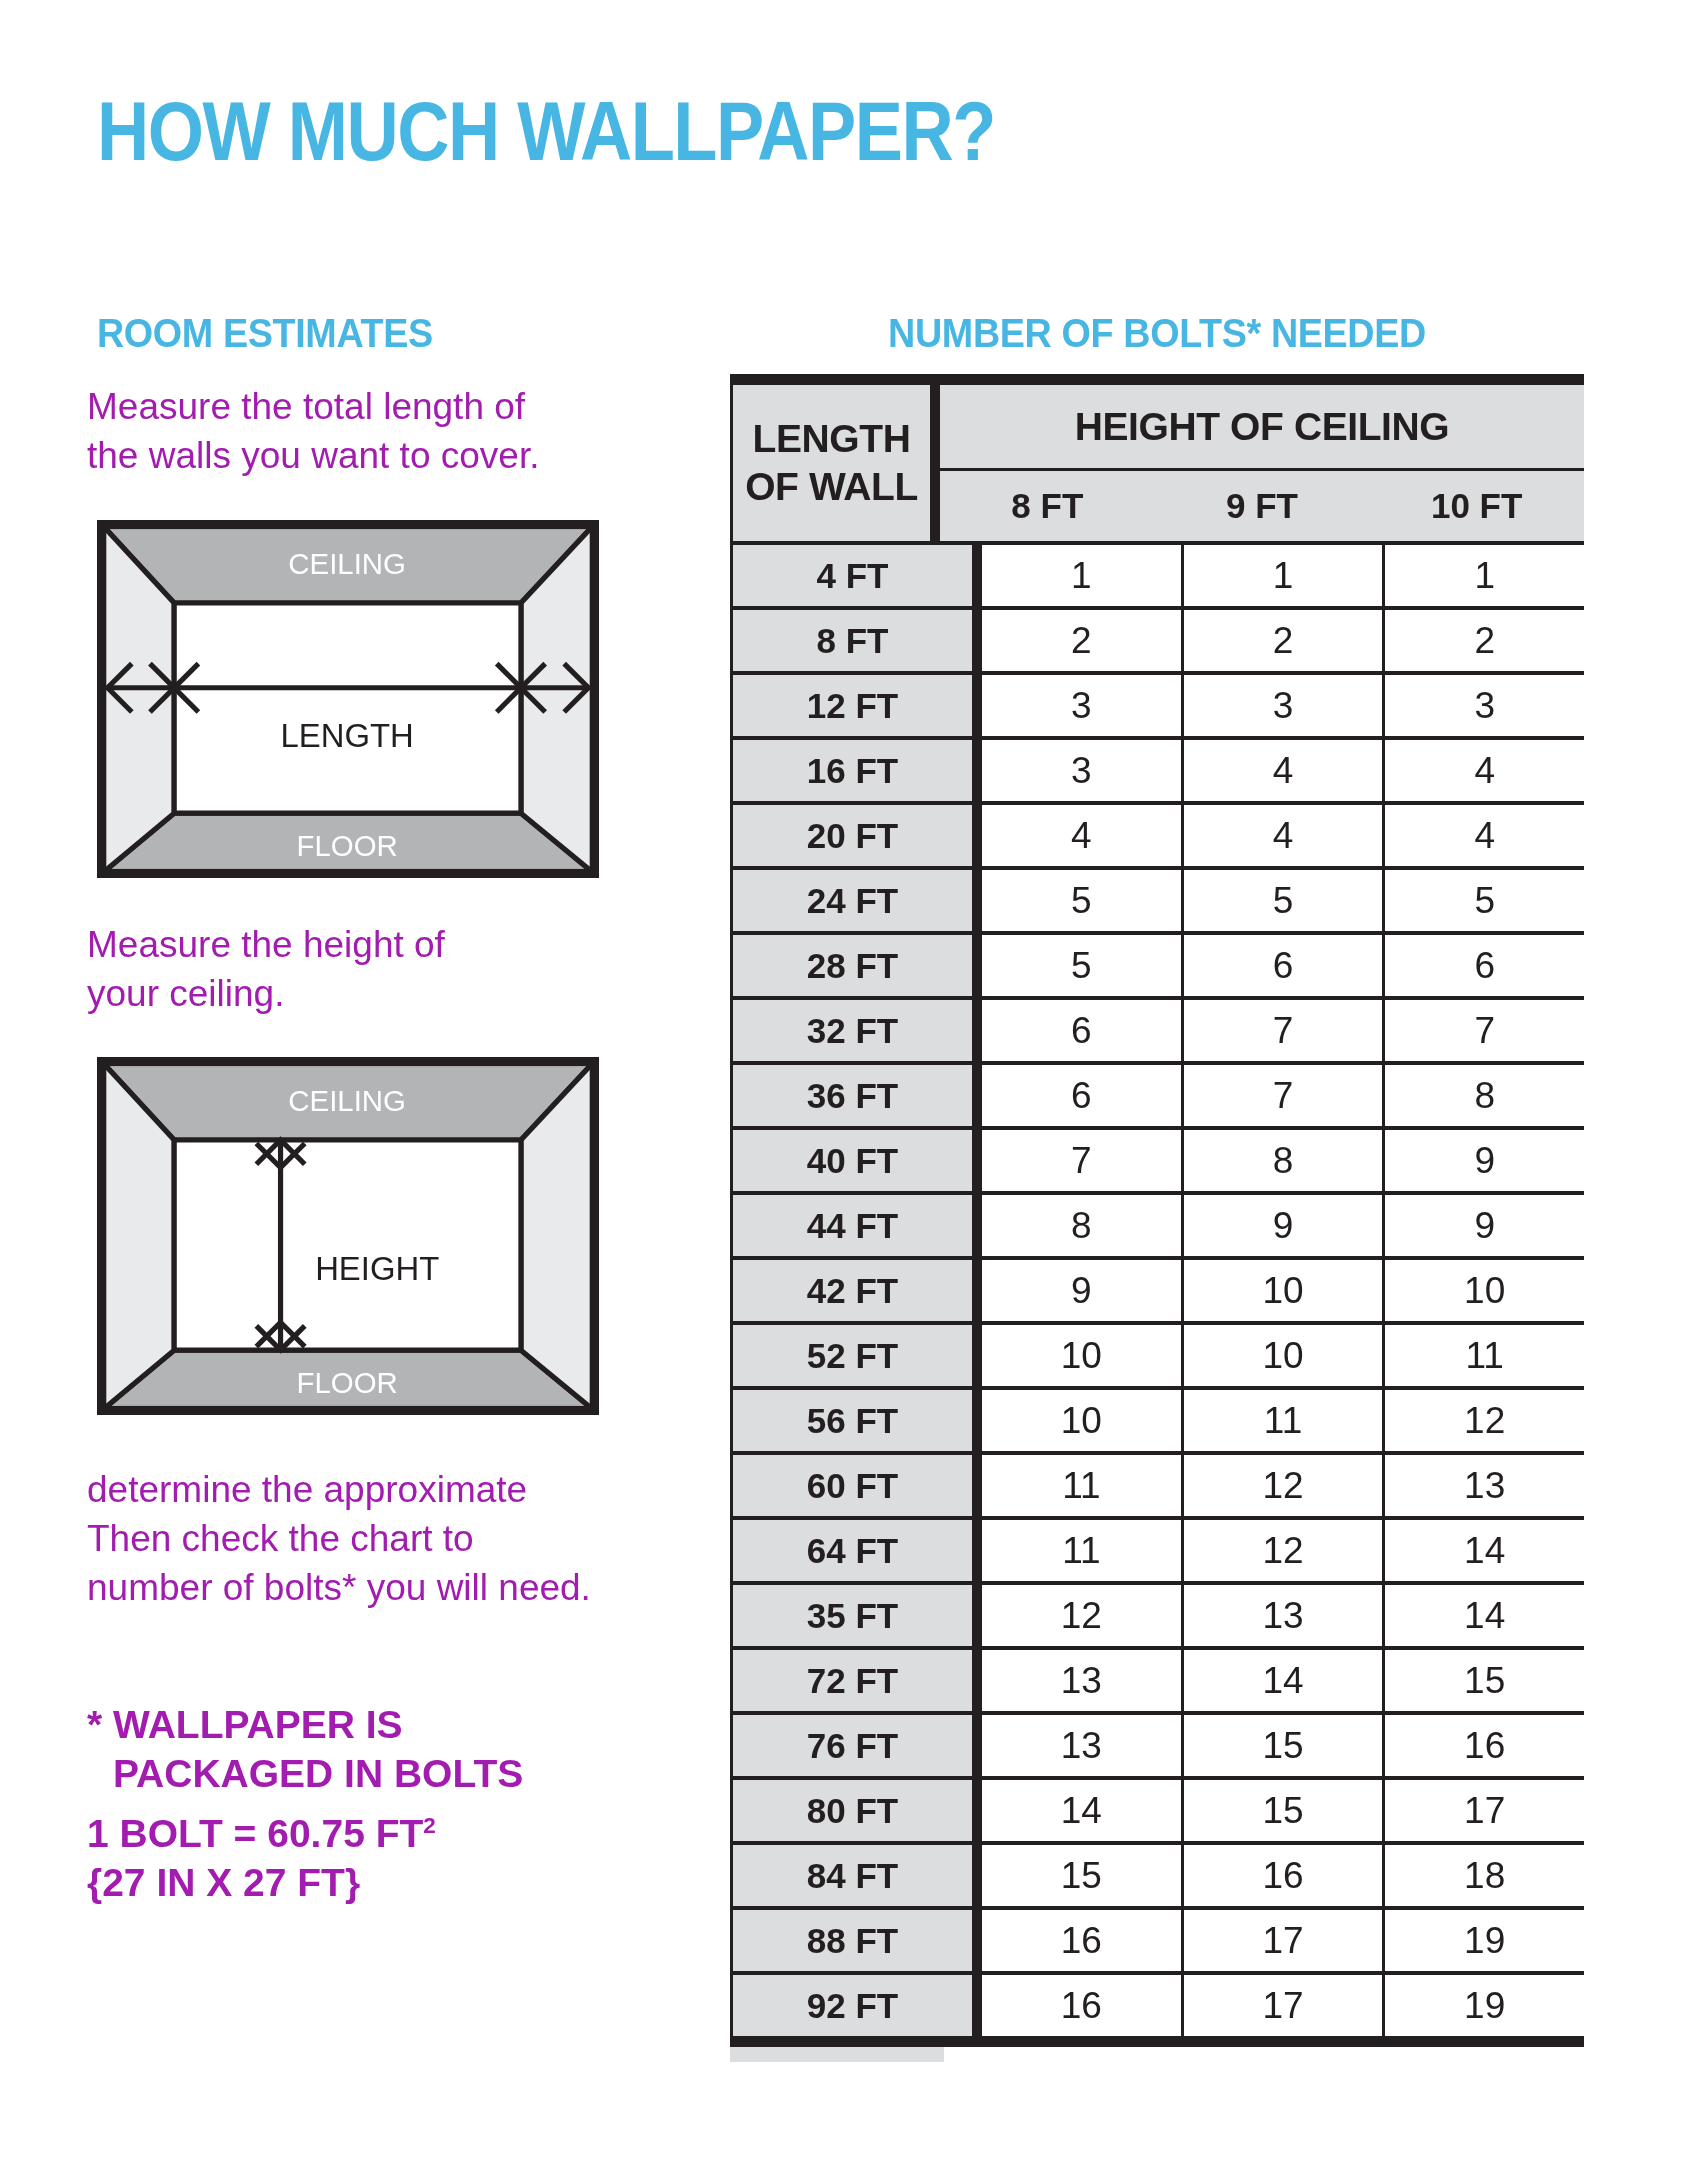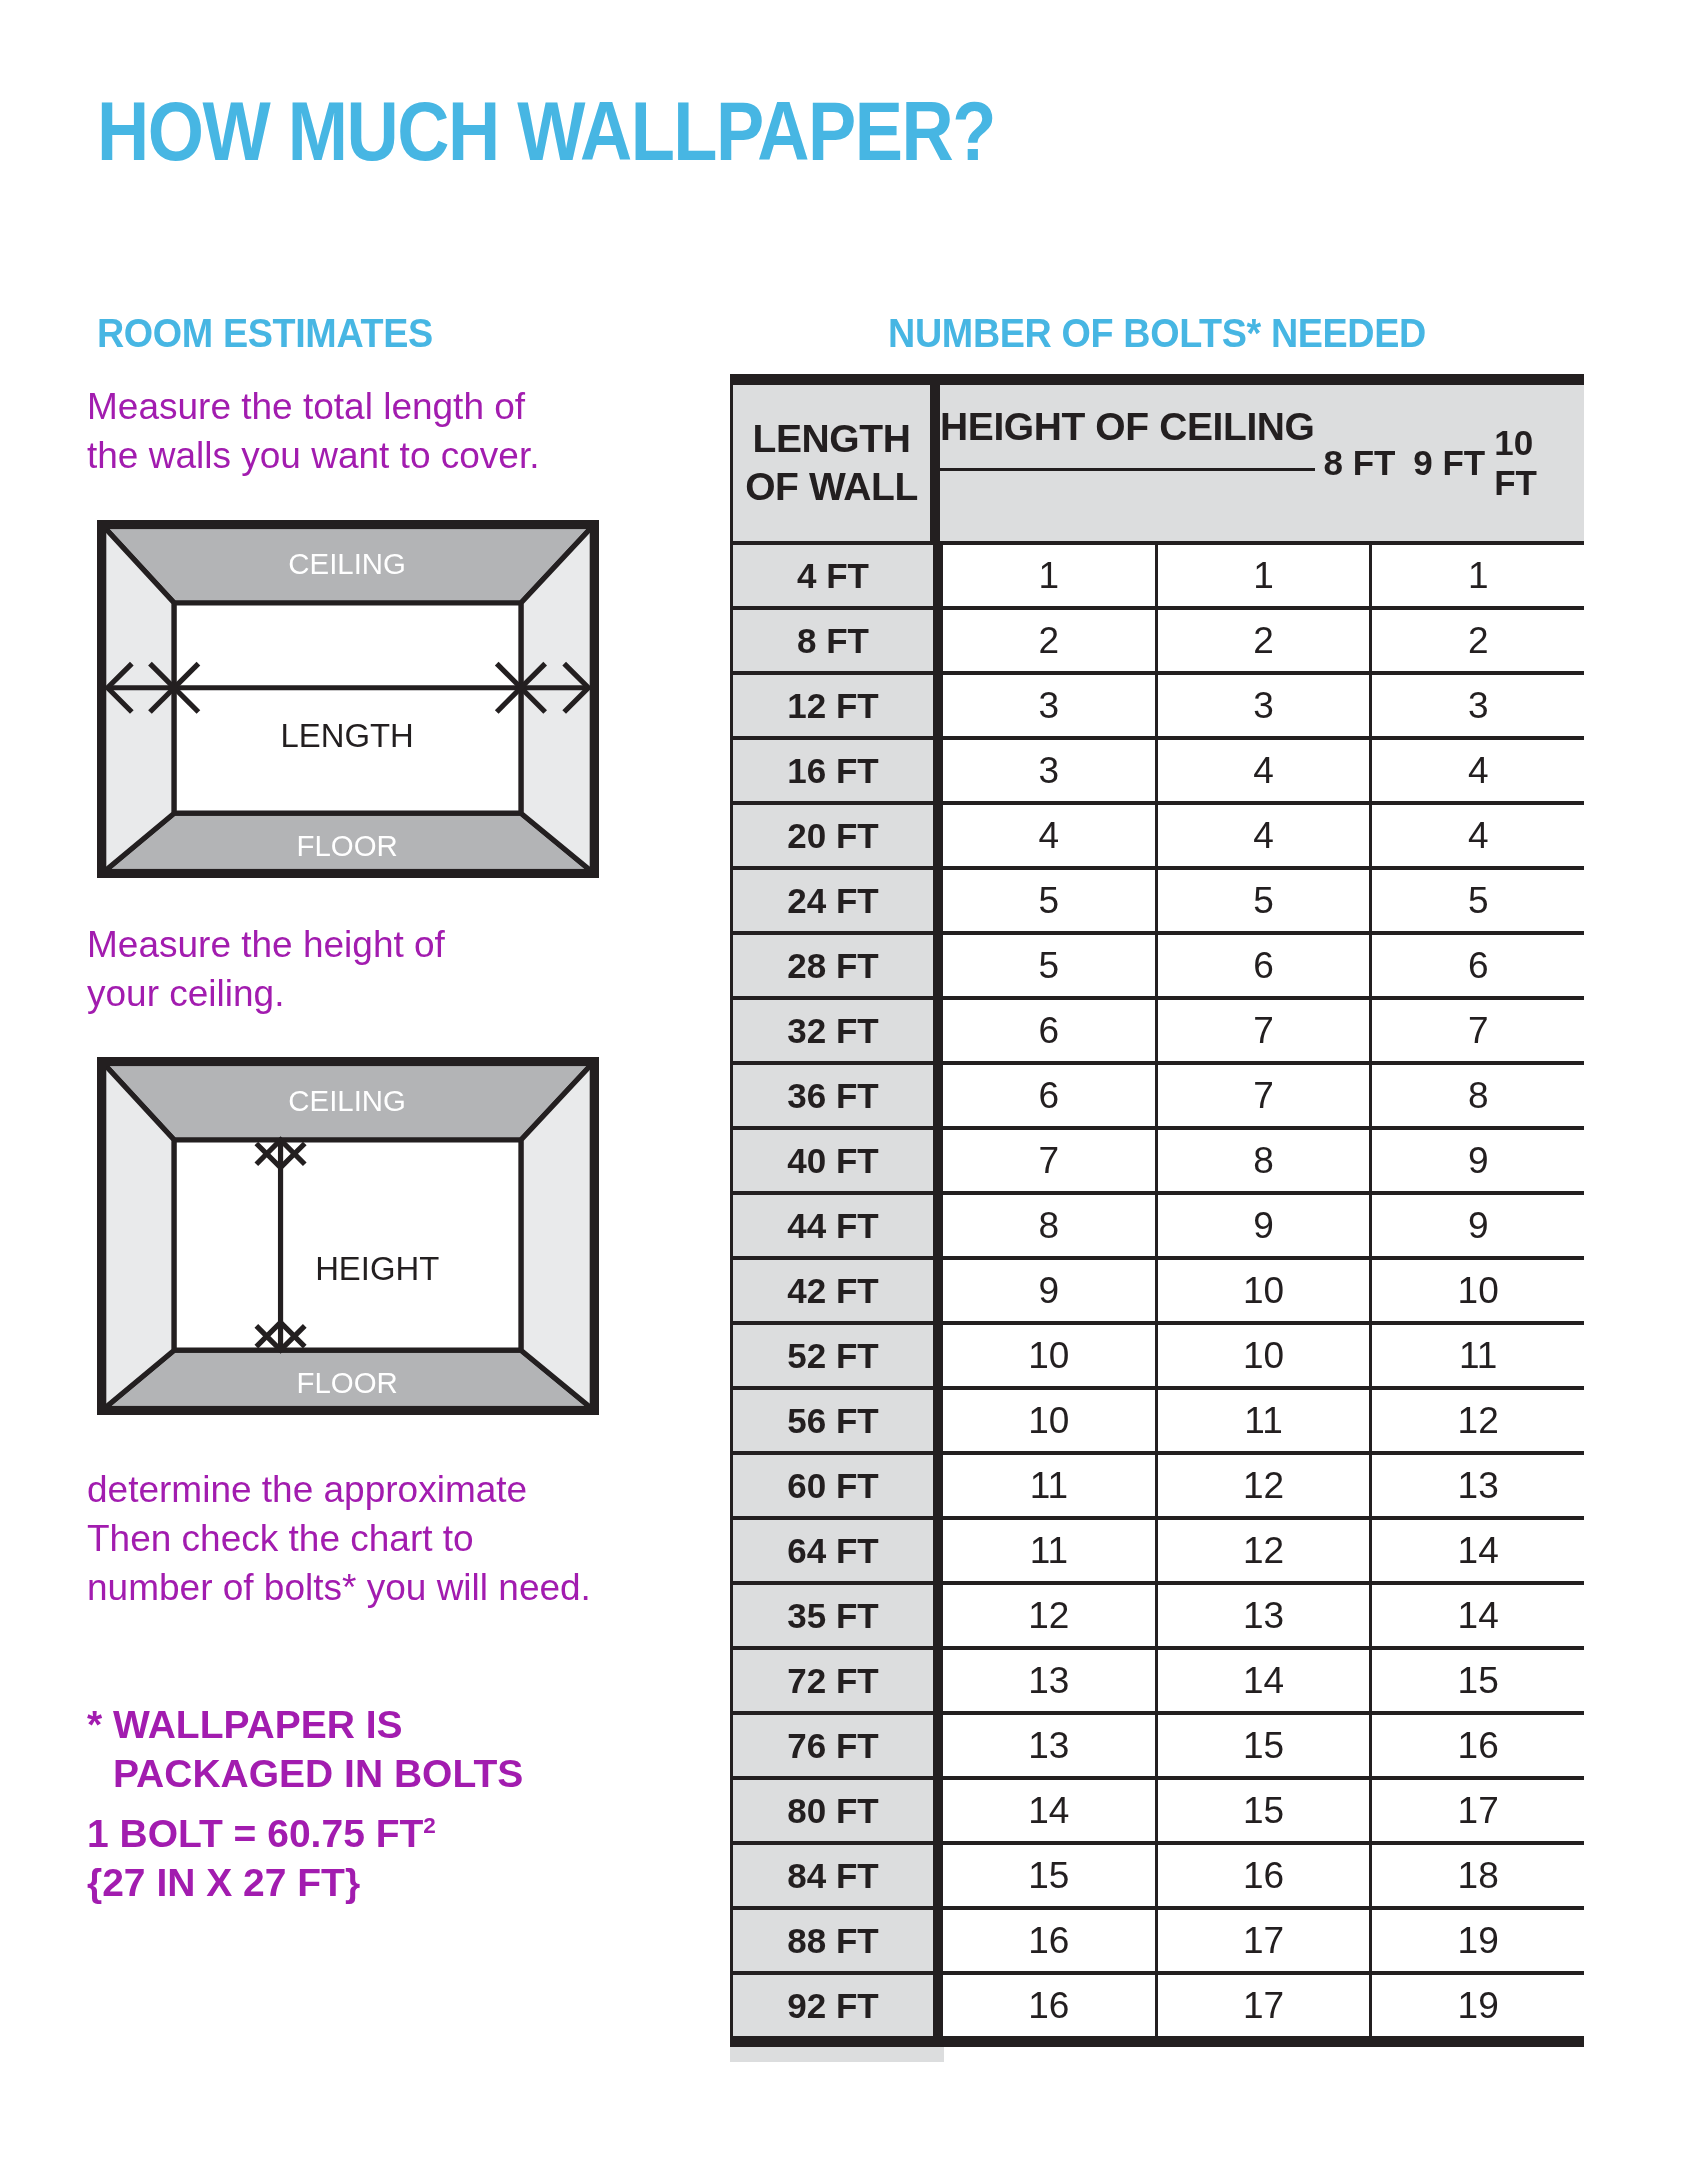--- a/index.html
+++ b/index.html
@@ -38,32 +38,32 @@
   }
   .topbar    { height:11.2px; background:#231F20; margin-left:-3.5px; width:calc(100% + 3.5px); }
   .bottombar { height:10.4px; background:#231F20; margin-left:-3.5px; width:calc(100% + 3.5px); }
   .gray-tail { width:214px; height:15.6px; background:#DCDDDE; margin-left:-3.5px; }
   .thead { display:flex; height:156px; }
   .head-left {
     width:207px; background:#DCDDDE; border-right:10.4px solid #231F20;
     display:flex; flex-direction:column; align-items:center; justify-content:center;
     font-weight:bold; font-size:39px; line-height:48px; letter-spacing:-0.4px;
   }
-  .head-right { flex:1; display:flex; flex-direction:row; background:#DCDDDE; }
+  .head-right { flex:1; display:flex; flex-direction:column; background:#DCDDDE; }
   .hoc {
     height:86px; border-bottom:3.5px solid #231F20;
     display:flex; align-items:center; justify-content:center;
     font-weight:bold; font-size:39px; letter-spacing:-0.4px;
   }
   .subcols { flex:1; display:flex; }
   .subcol { flex:1; display:flex; align-items:center; justify-content:center;
     font-weight:bold; font-size:35px; }
   .trow { display:flex; height:65px; border-top:4.3px solid #231F20; }
   .tcell-label {
-    width:210px; background:#DCDDDE; border-right:10.4px solid #231F20;
+    width:249px; background:#DCDDDE; border-right:10.4px solid #231F20;
     display:flex; align-items:center; justify-content:center;
     font-weight:bold; font-size:35px;
   }
   .tcell-val { flex:1; background:#ffffff; display:flex; align-items:center;
     justify-content:center; font-size:37px; }
   .tcell-val + .tcell-val { border-left:3.5px solid #231F20; }
 </style>
 </head>
 <body>
 

